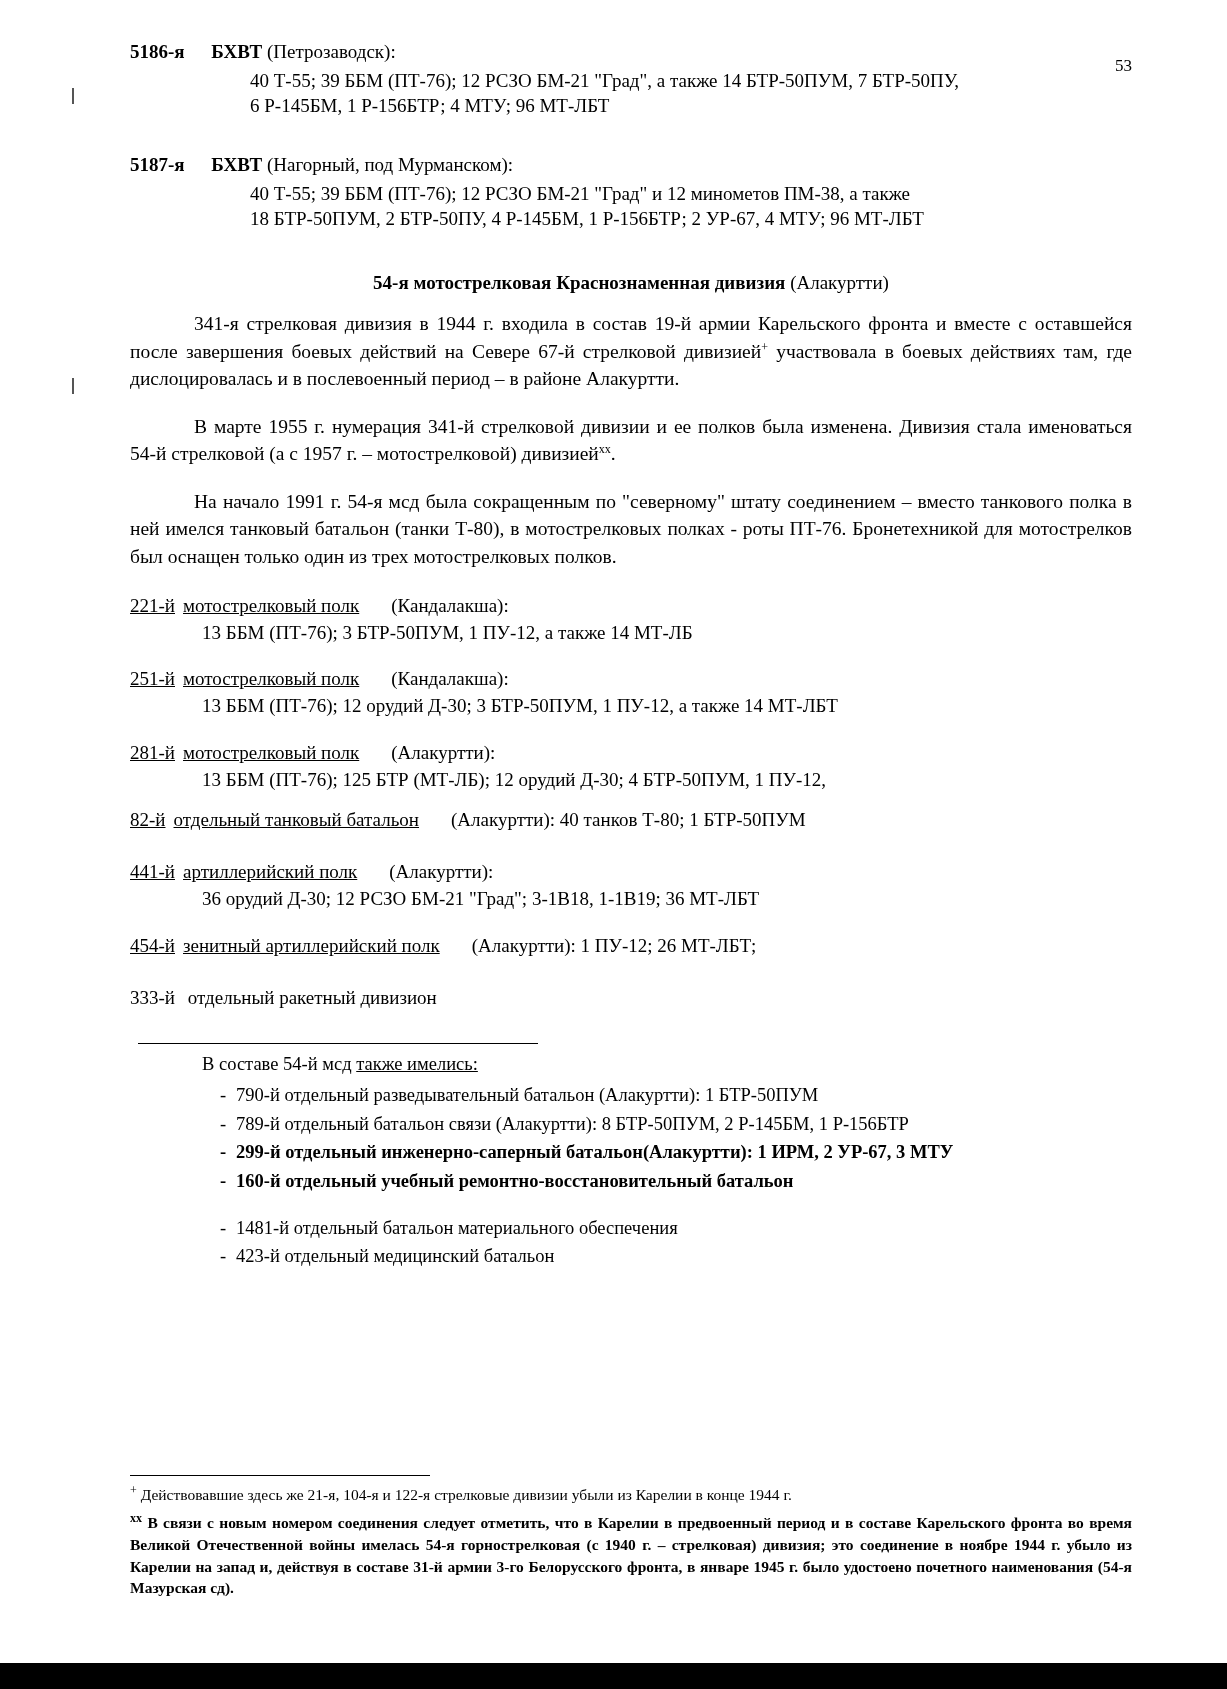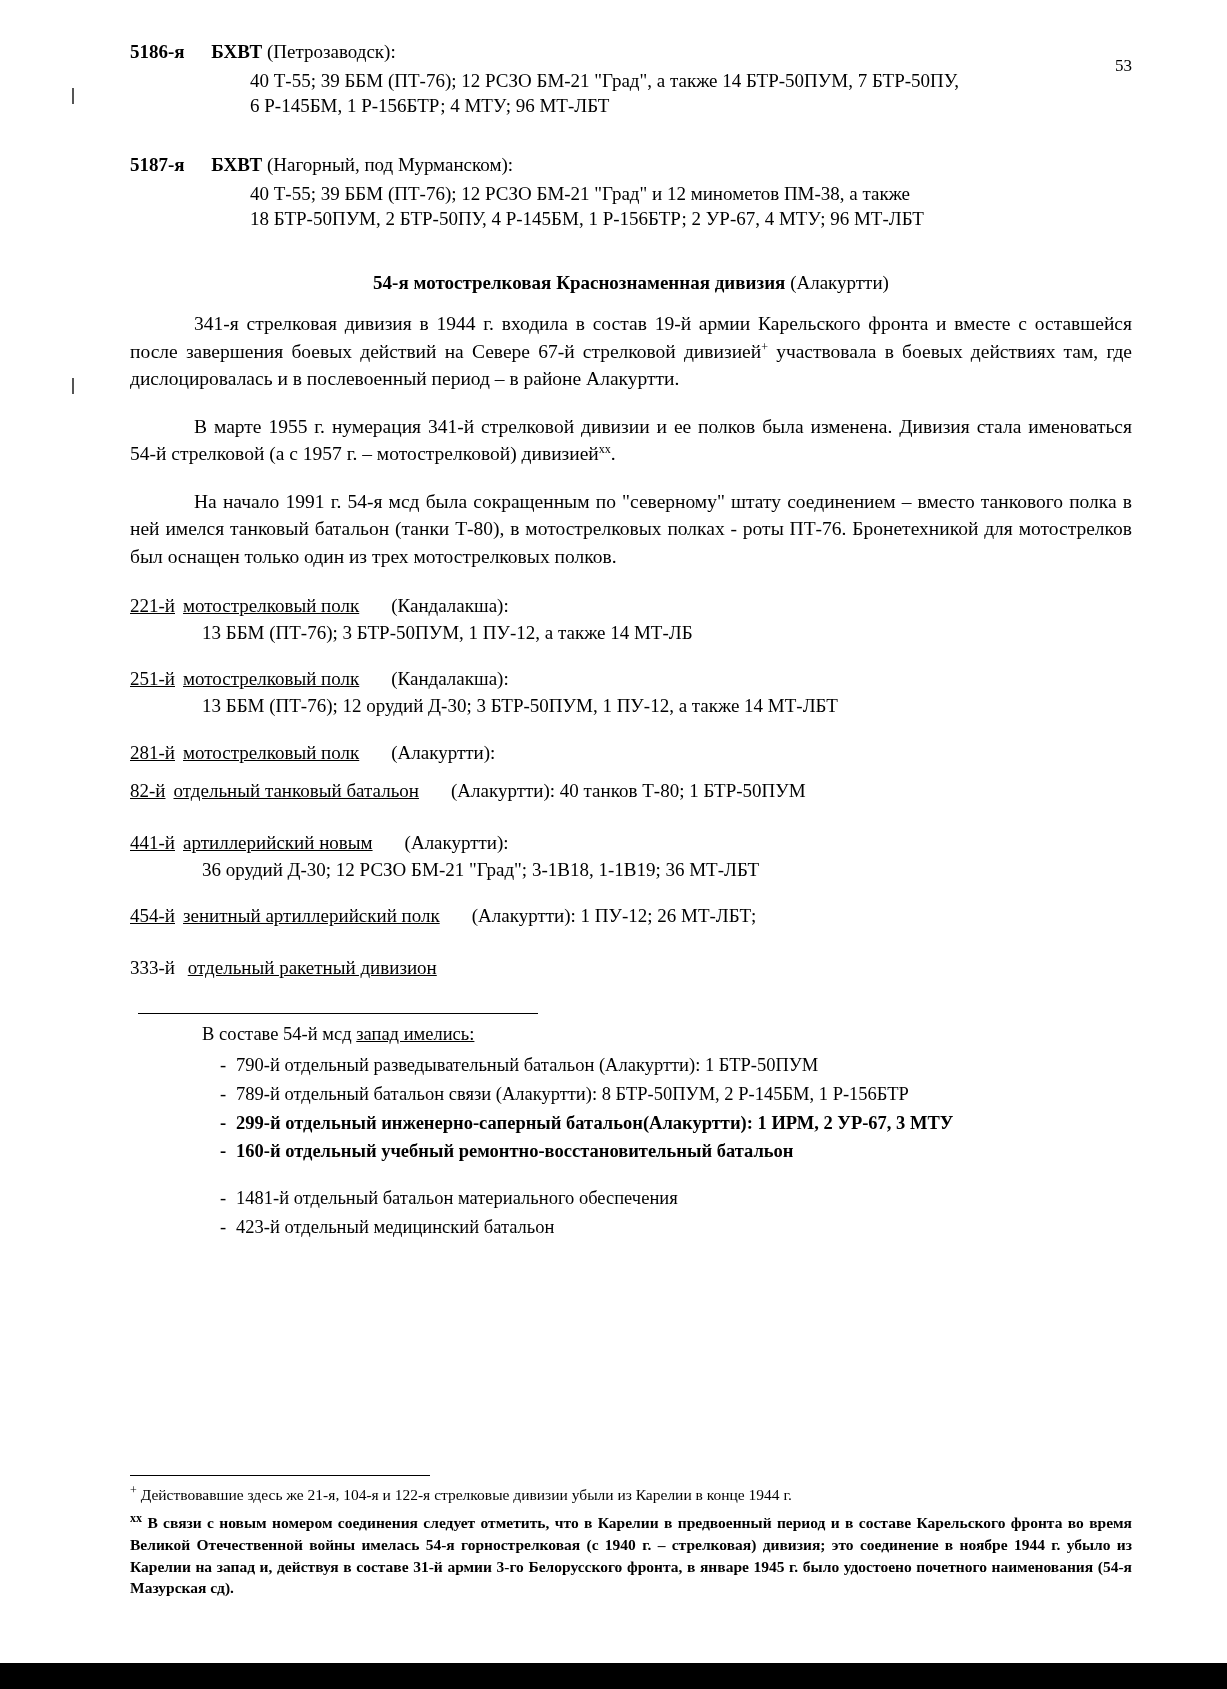--- a/index.html
+++ b/index.html
@@ -212,57 +212,58 @@
       <div class="reg-body">
         <div>13 ББМ (ПТ-76); 12 орудий Д-30; 3 БТР-50ПУМ, 1 ПУ-12, а также 14 МТ-ЛБТ</div>
       </div>
     </div>
 
     <div class="reg">
       <div class="reg-head">
         <span class="num">281-й</span><span class="rname">мотострелковый полк</span><span class="place">(Алакуртти):</span>
       </div>
       <div class="reg-body">
+        <div>13 ББМ (ПТ-76); 125 БТР (МТ-ЛБ); 12 орудий Д-30; 4 БТР-50ПУМ, 1 ПУ-12,</div>
       </div>
     </div>
 
     <div class="reg" style="margin-top:16px;">
       <div class="reg-head">
         <span class="num">82-й</span><span class="rname">отдельный танковый батальон</span><span class="place">(Алакуртти): 40 танков Т-80; 1 БТР-50ПУМ</span>
       </div>
     </div>
 
     <div class="reg" style="margin-top:30px;">
       <div class="reg-head">
-        <span class="num">441-й</span><span class="rname">артиллерийский новым</span><span class="place">(Алакуртти):</span>
+        <span class="num">441-й</span><span class="rname">артиллерийский полк</span><span class="place">(Алакуртти):</span>
       </div>
       <div class="reg-body">
         <div>36 орудий Д-30; 12 РСЗО БМ-21 "Град"; 3-1В18, 1-1В19; 36 МТ-ЛБТ</div>
       </div>
     </div>
 
     <div class="reg">
       <div class="reg-head">
         <span class="num">454-й</span><span class="rname">зенитный артиллерийский полк</span><span class="place">(Алакуртти): 1 ПУ-12; 26 МТ-ЛБТ;</span>
       </div>
     </div>
 
     <div class="reg" style="margin-top:30px;">
       <div class="reg-head">
         <span>333-й</span>
-        <span style="margin-left:8px;text-decoration:underline;">отдельный ракетный дивизион</span>
+        <span style="margin-left:8px;">отдельный ракетный дивизион</span>
       </div>
     </div>
 
   </div>
 
   <hr class="hr-short">
 
   <div class="sublist-intro">
-    <span>В составе 54-й мсд </span><span class="u">запад имелись:</span>
+    <span>В составе 54-й мсд </span><span class="u">также имелись:</span>
   </div>
 
   <div class="sublist">
     <div class="row"><span class="dash">-</span><span>790-й отдельный разведывательный батальон (Алакуртти):    1 БТР-50ПУМ</span></div>
     <div class="row"><span class="dash">-</span><span>789-й отдельный батальон связи (Алакуртти):     8 БТР-50ПУМ, 2 Р-145БМ, 1 Р-156БТР</span></div>
     <div class="row bold"><span class="dash">-</span><span>299-й отдельный инженерно-саперный батальон(Алакуртти): 1 ИРМ, 2 УР-67, 3 МТУ</span></div>
     <div class="row bold"><span class="dash">-</span><span>160-й отдельный учебный ремонтно-восстановительный батальон</span></div>
     <div class="row gap"><span class="dash">-</span><span>1481-й отдельный батальон материального обеспечения</span></div>
     <div class="row"><span class="dash">-</span><span>423-й отдельный медицинский батальон</span></div>
   </div>

